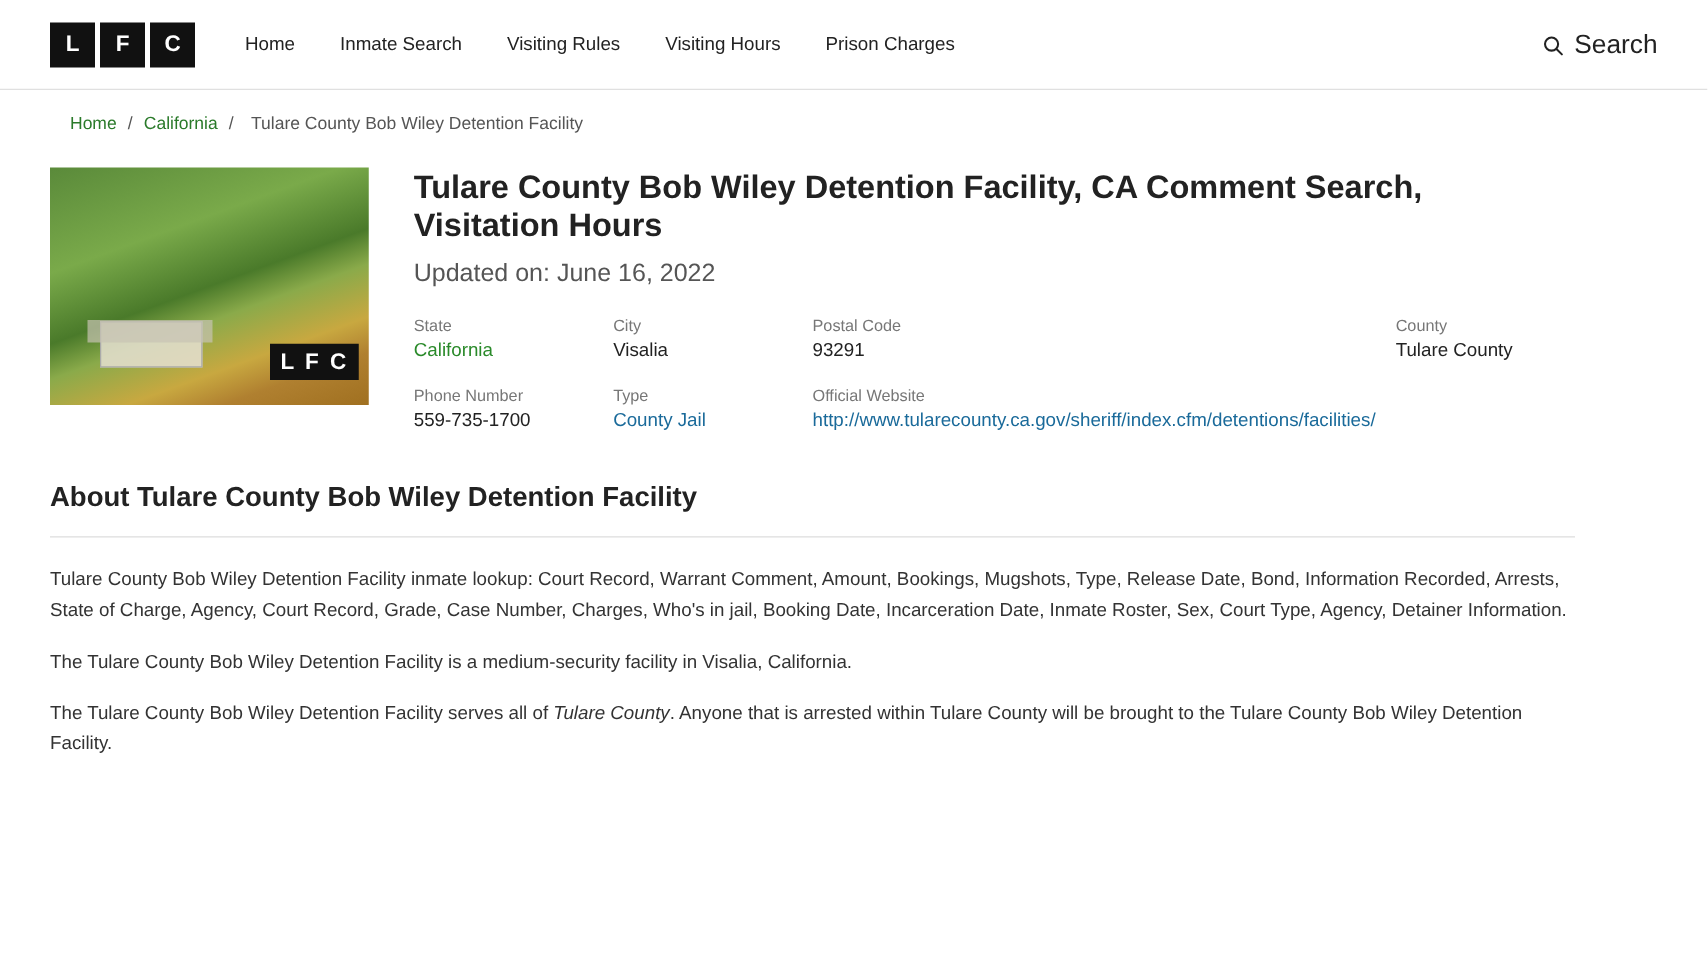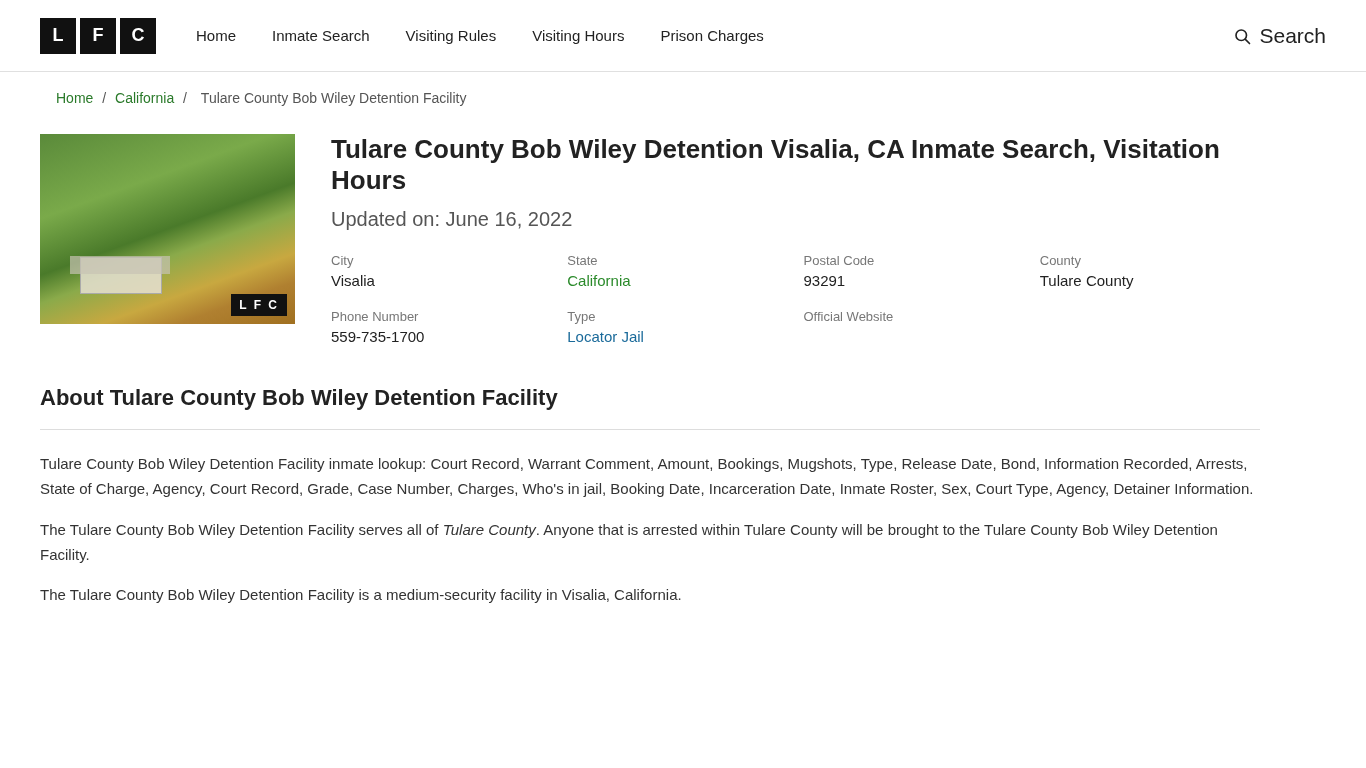--- a/index.html
+++ b/index.html
@@ -101,25 +101,25 @@
       content: '';
       position: absolute;
       bottom: 50px;
       left: 30px;
       width: 100px;
       height: 18px;
       background: rgba(200,195,180,0.7);
     }
     .facility-image-watermark {
       position: absolute;
-      bottom: 8px;
+      bottom: 20px;
       right: 8px;
       background: #111;
       color: #fff;
-      font-size: 12px;
+      font-size: 18px;
       font-weight: 700;
       padding: 4px 8px;
       letter-spacing: 2px;
     }
     .facility-info {
       flex: 1;
     }
     .facility-title {
       font-size: 26px;
       font-weight: 700;
@@ -211,66 +211,67 @@
 </div>
 
 <div class="main">
 
   <div class="facility-card">
     <div class="facility-image">
       <div class="facility-image-watermark">L  F  C</div>
     </div>
 
     <div class="facility-info">
-      <h1 class="facility-title">Tulare County Bob Wiley Detention Visalia, CA Inmate Search, Visitation Hours</h1>
+      <h1 class="facility-title">Tulare County Bob Wiley Detention Facility, CA Comment Search, Visitation Hours</h1>
       <div class="facility-updated">Updated on: June 16, 2022</div>
 
       <div class="info-grid">
+
+        <div class="info-cell">
+          <label>State</label>
+          <a href="#" class="value green-link">California</a>
+        </div>
 
         <div class="info-cell">
           <label>City</label>
           <span class="value">Visalia</span>
         </div>
 
         <div class="info-cell">
-          <label>State</label>
-          <a href="#" class="value green-link">California</a>
-        </div>
-
-        <div class="info-cell">
           <label>Postal Code</label>
           <span class="value">93291</span>
         </div>
 
         <div class="info-cell">
           <label>County</label>
           <span class="value">Tulare County</span>
         </div>
 
         <div class="info-cell">
           <label>Phone Number</label>
           <span class="value">559-735-1700</span>
         </div>
 
         <div class="info-cell">
           <label>Type</label>
-          <a href="#" class="value link">Locator Jail</a>
+          <a href="#" class="value link">County Jail</a>
         </div>
 
 
         <div class="info-cell">
           <label>Official Website</label>
+          <a href="#" class="value link">http://www.tularecounty.ca.gov/sheriff/index.cfm/detentions/facilities/</a>
         </div>
       </div>
     </div>
   </div>
 
   <div class="about-section">
     <h2 class="about-title">About Tulare County Bob Wiley Detention Facility</h2>
     <hr class="about-divider">
     <p class="about-text">Tulare County Bob Wiley Detention Facility inmate lookup: Court Record, Warrant Comment, Amount, Bookings, Mugshots, Type, Release Date, Bond, Information Recorded, Arrests, State of Charge, Agency, Court Record, Grade, Case Number, Charges, Who's in jail, Booking Date, Incarceration Date, Inmate Roster, Sex, Court Type, Agency, Detainer Information.</p>
+    <p class="about-text">The Tulare County Bob Wiley Detention Facility is a medium-security facility in Visalia, California.</p>
     <p class="about-text">
       <span>The Tulare County Bob Wiley Detention Facility serves all of </span><em>Tulare County</em><span>. Anyone that is arrested within Tulare County will be brought to the Tulare County Bob Wiley Detention Facility.</span>
     </p>
-    <p class="about-text">The Tulare County Bob Wiley Detention Facility is a medium-security facility in Visalia, California.</p>
   </div>
 
 </div>
 
 </body></html>

